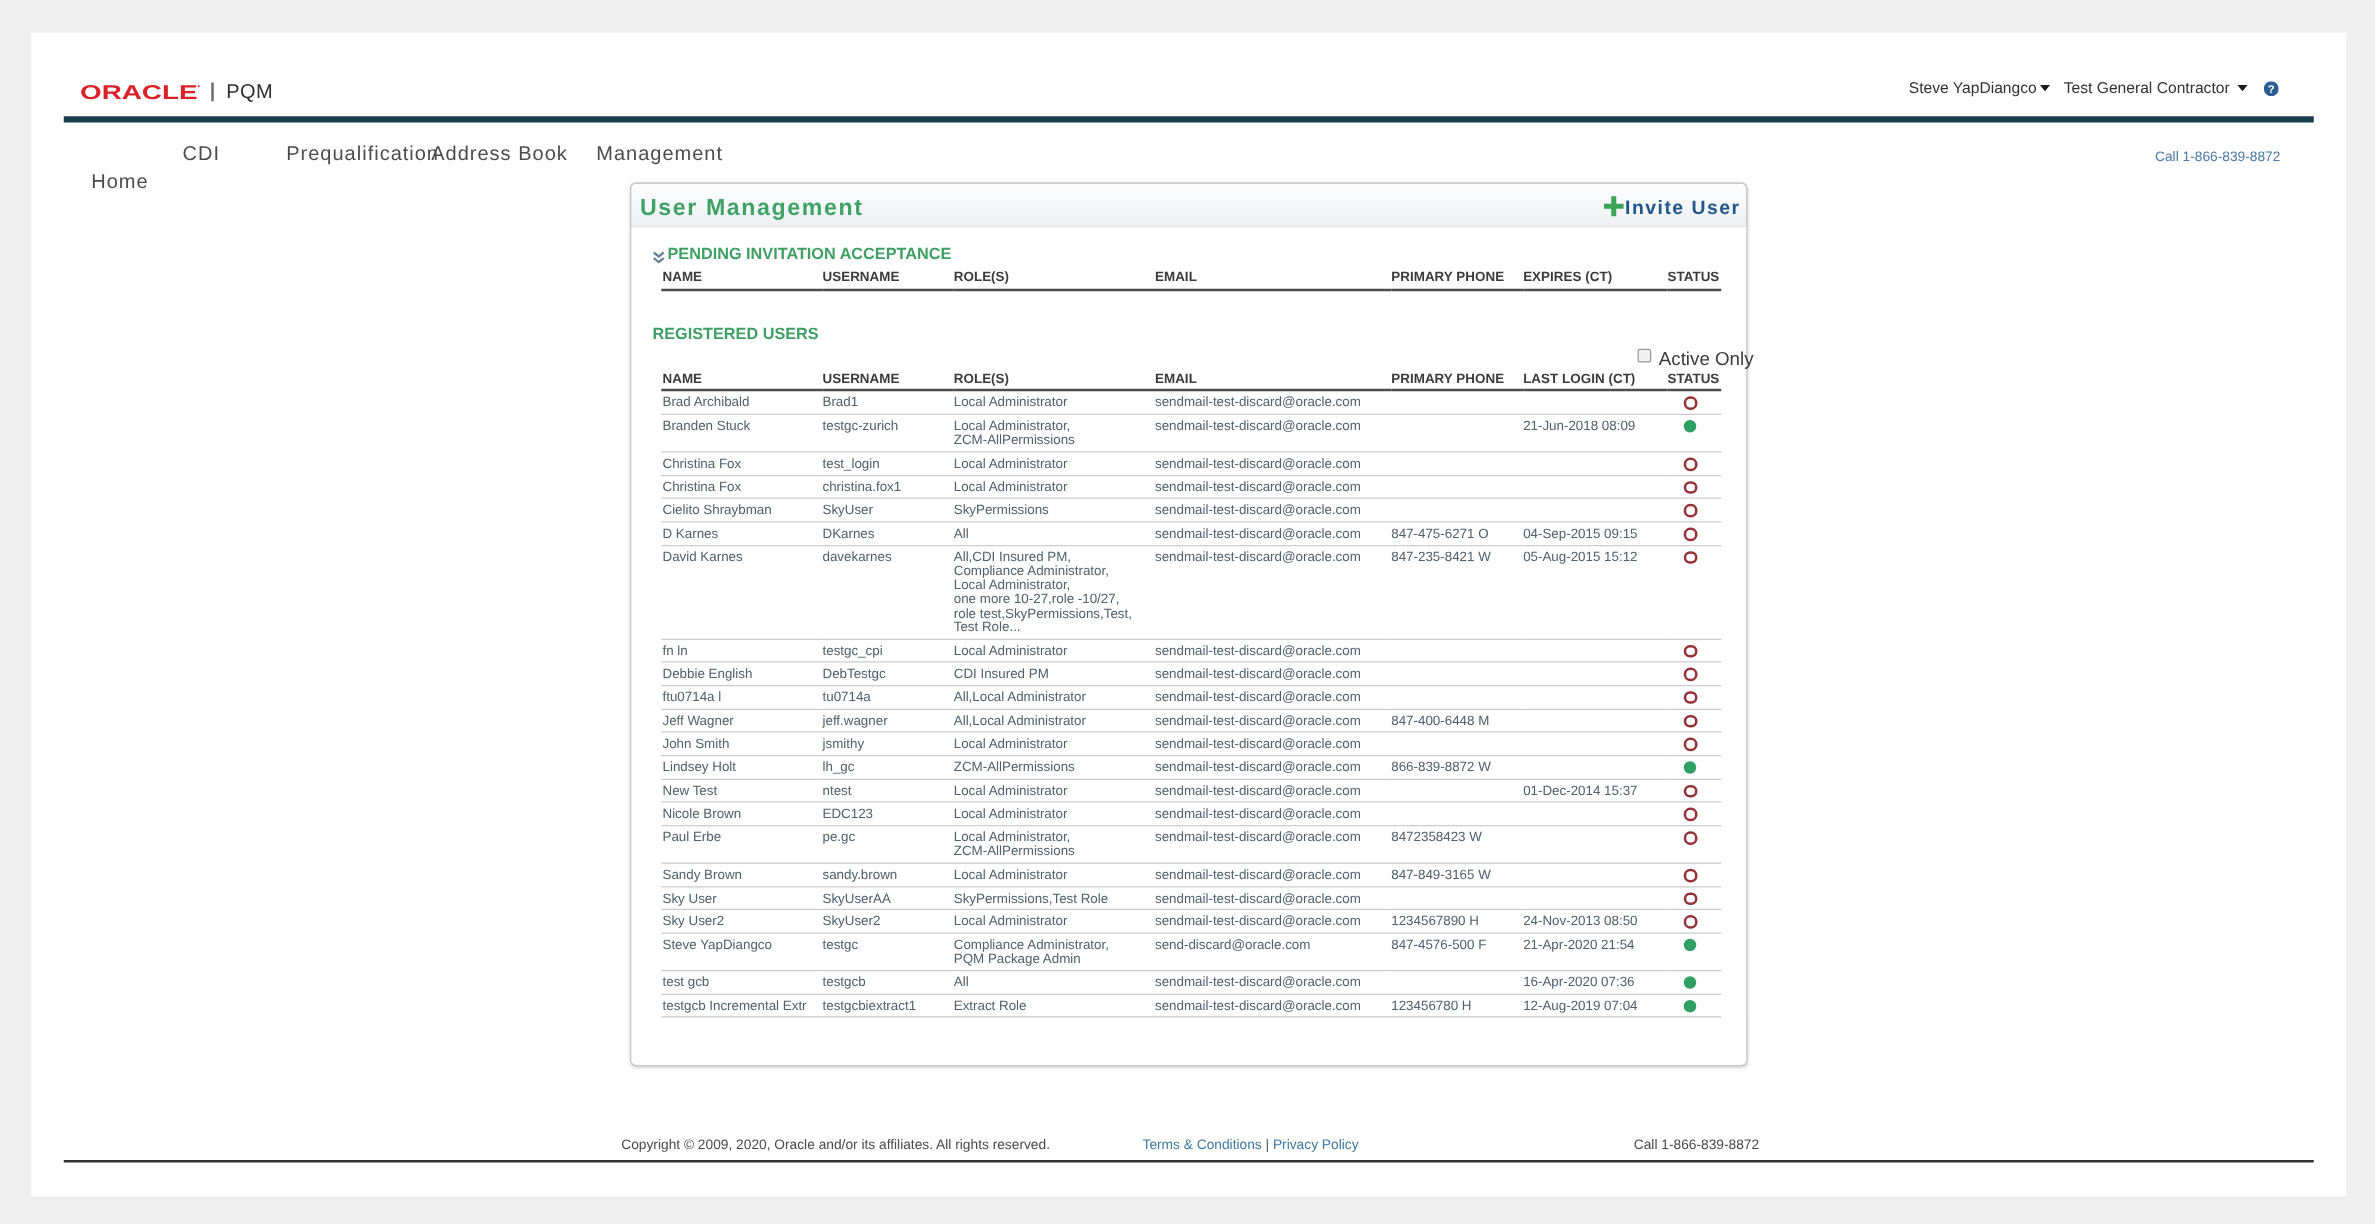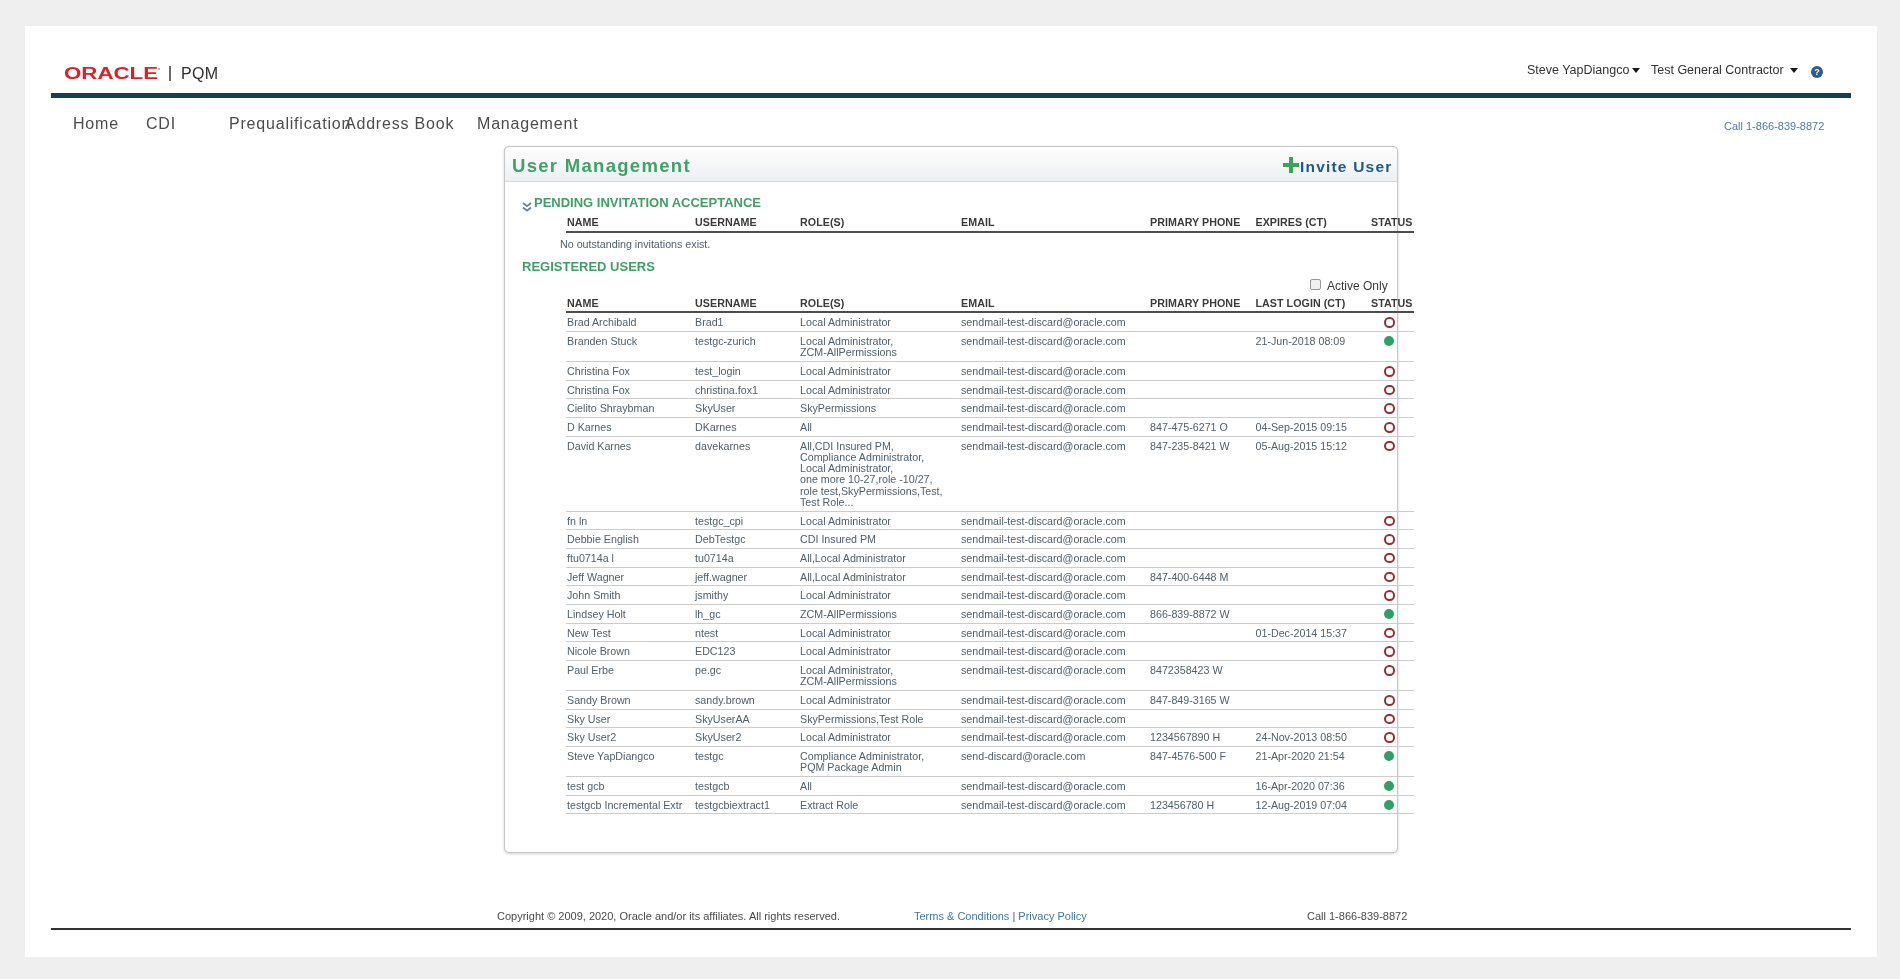--- a/index.html
+++ b/index.html
@@ -8,49 +8,49 @@
 
 #logo { left:64px; top:66px; }
 #pipe { left:169px; top:66px; width:2px; height:15px; background:#6b6b6b; }
 #pqm  { left:181px; top:65px; font-size:16px; color:#2f2f2f; letter-spacing:0.3px; }
 .topuser { top:63px; font-size:12.5px; color:#333333; }
 .tri { top:68px; width:0; height:0; border-left:4.5px solid transparent; border-right:4.5px solid transparent; border-top:5.5px solid #1a1a1a; }
 #help { left:1811px; top:64px; }
 #tealline { left:51px; top:93px; width:1800px; height:5px; background:#173f50; }
 
 .nav { top:115px; font-size:16px; color:#4c4c4c; letter-spacing:0.8px; }
-#nav1 { left:73px; } #nav2 { left:146px; } #nav3 { left:202px;margin-left:27px; } #nav4 { left:345px; } #nav5 { left:477px; }
+#nav1 { left:73px;margin-top:22px; } #nav2 { left:146px; } #nav3 { left:202px;margin-left:27px; } #nav4 { left:345px; } #nav5 { left:477px; }
 #topcall { left:1724px; top:119.5px; font-size:11px; color:#4d7aa8; letter-spacing:0; }
 
 #panel { left:504px; top:146px; width:894px; height:707px; background:#ffffff; border:1px solid #c6c6c6; border-radius:5px; box-shadow:0 1px 3px rgba(0,0,0,0.18); }
 #phead { left:504px; top:146px; width:894px; height:36px; background:linear-gradient(#fefefe,#edeff3); border:1px solid #c6c6c6; border-bottom:1px solid #d9d9d9; border-radius:5px 5px 0 0; }
 #ptitle { left:512px; top:155px; font-size:18.5px; font-weight:bold; color:#3fa368; letter-spacing:1.3px; }
 #invite { left:1283px; top:156px; }
 #invitetext { left:1300px; top:158px; font-size:15.5px; font-weight:bold; color:#20588a; letter-spacing:1.2px; }
 
 .ghead { font-size:13px; font-weight:bold; color:#3f9f66; letter-spacing:0; }
 #chev { left:522px; top:198px; }
 #pendhead { left:534px; top:195px; }
 #reghead  { left:522px; top:259px; }
 
-table { border-collapse:collapse; table-layout:fixed; font-size:10.7px; color:#51606c;margin-left:37px; }
+table { border-collapse:collapse; table-layout:fixed; font-size:10.7px; color:#51606c; }
 #t1 { left:529px; top:217.4px; width:848px; }
 #t2 { left:529px; top:298.2px; width:848px; }
 th { font-size:10.7px; font-weight:bold; color:#3b3b3b; letter-spacing:0.05px; text-align:left; line-height:11.2px; padding:0 0 2px 0; border-bottom:2px solid #4d4d4d; }
 td { padding:4px 0 2.5px 0; line-height:11.2px; vertical-align:top; border-bottom:1px solid #cccccc; letter-spacing:0; }
 #t1 td { border-bottom:none; padding-top:6px; }
 #t1 td span { position:relative; left:-7px; }
 col.w1{width:129px;} col.w2{width:105px;} col.w3{width:161px;} col.w4{width:189px;} col.w5{width:105.5px;} col.w6{width:115.5px;} col.w7{width:43px;}
 td.c1, th.c1 { padding-left:1px; }
 td.st { text-align:center; }
 .dot-r { display:block; box-sizing:border-box; width:10.5px; height:10.5px; border:2.5px solid #943138; border-radius:50%; margin-left:13px; }
 .dot-g { display:block; width:10px; height:10px; border-radius:50%; background:#2fa065; margin-left:13px; }
 
 #chk { left:1310px; top:279px; width:11px; height:11px; background:#f0f0f0; border:1px solid #999; border-radius:2px; }
-#chklbl { left:1327px; top:279px; font-size:12px; color:#3c3c3c; }
+#chklbl { left:1327px; top:279px; font-size:15px; color:#3c3c3c; }
 
 #copy { left:497px; top:910px; font-size:11px; color:#4a4a4a; letter-spacing:0; }
 #flinks { left:914px; top:910px; font-size:11px; color:#4077a3; letter-spacing:0; }
 #flinks .sep { color:#555; }
 #fcall { left:1307px; top:910px; font-size:11px; color:#4a4a4a; letter-spacing:0; }
 #fline { left:51px; top:928px; width:1800px; height:2px; background:#333333; }
 </style></head>
 <body>
 <div class="abs" id="white"></div>
 
@@ -104,23 +104,20 @@
 <tbody>
       <tr>
         <th class="c1">NAME</th>
         <th>USERNAME</th>
         <th>ROLE(S)</th>
         <th>EMAIL</th>
         <th>PRIMARY PHONE</th>
         <th>EXPIRES (CT)</th>
         <th>STATUS</th>
       </tr>
-<tr>
-        <td class="c1" colspan="7"><span>No outstanding invitations exist.</span></td>
-      </tr>
 </tbody>
   </table>
 
 <div class="abs ghead" id="reghead">REGISTERED USERS</div>
 <div class="abs" id="chk"></div>
 <div class="abs" id="chklbl">Active Only</div>
 
 <table class="abs" id="t2">
 <colgroup>
       <col class="w1">

